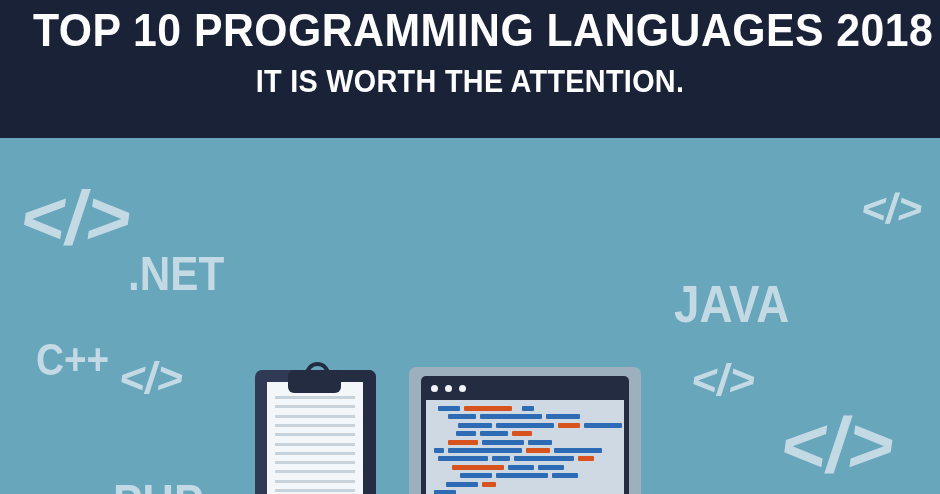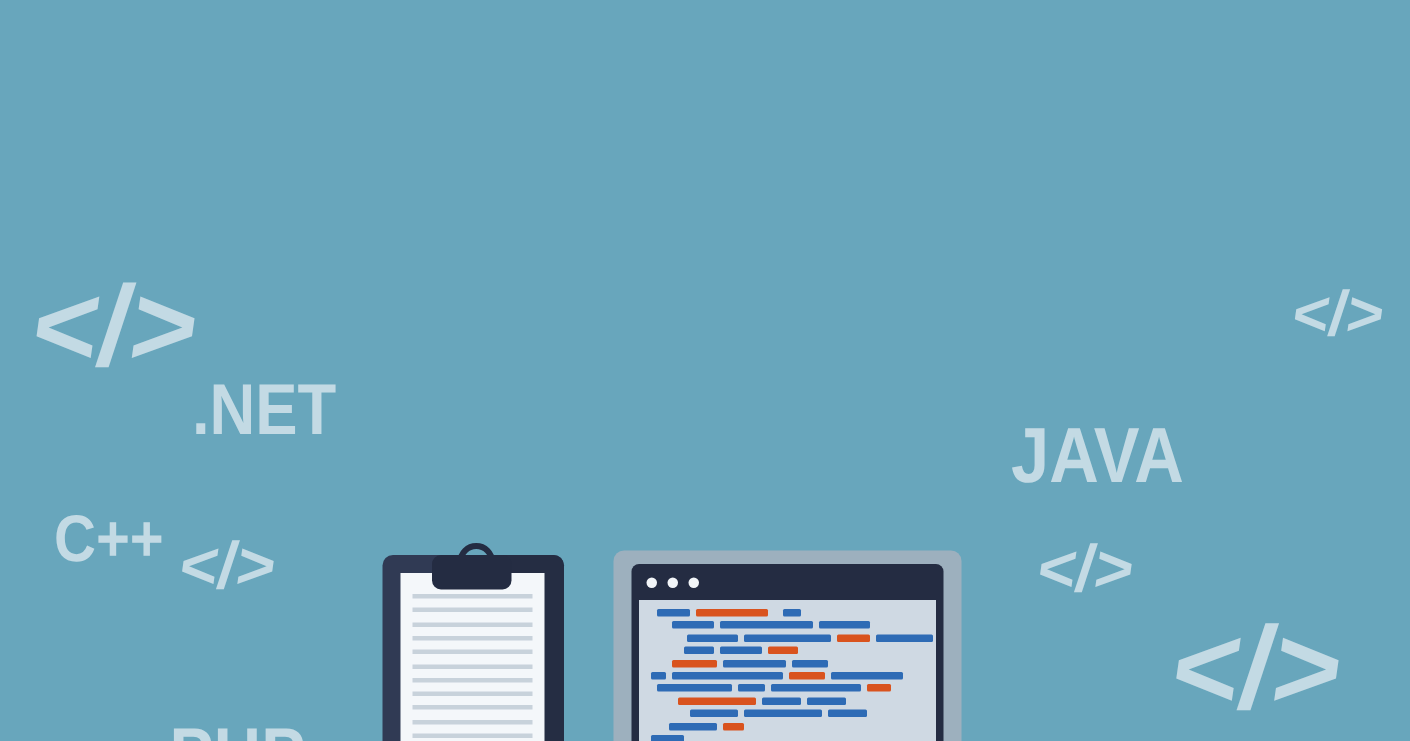--- a/index.html
+++ b/index.html
@@ -159,20 +159,24 @@
     width: 198px; height: 100px;
     background: #cfd9e3;
   }
   .code-line { position: absolute; height: 5px; border-radius: 1px; }
 </style>
 </head>
 <body>
 
 <div id="infographic">
 
+  <div class="header">
+    <div class="title">TOP 10 PROGRAMMING LANGUAGES 2018</div>
+    <div class="subtitle">IT IS WORTH THE ATTENTION.</div>
+  </div>
 
   <div class="canvas">
 
     <div id="glyph-layer">
         <div class="codeglyph" style="left: 22px; top: 42px; font-size: 76px; color: rgb(195, 218, 228); transform: skewX(-8deg);">&lt;/&gt;</div>
         <div class="codeglyph" style="left: 120px; top: 218px; font-size: 44px; color: rgb(195, 218, 228); transform: skewX(-8deg);">&lt;/&gt;</div>
         <div class="codeglyph" style="left: 862px; top: 50px; font-size: 42px; color: rgb(195, 218, 228); transform: skewX(-8deg);">&lt;/&gt;</div>
         <div class="codeglyph" style="left: 692px; top: 220px; font-size: 44px; color: rgb(195, 218, 228); transform: skewX(-8deg);">&lt;/&gt;</div>
         <div class="codeglyph" style="left: 782px; top: 268px; font-size: 78px; color: rgb(195, 218, 228); transform: skewX(-8deg);">&lt;/&gt;</div>
       </div>

